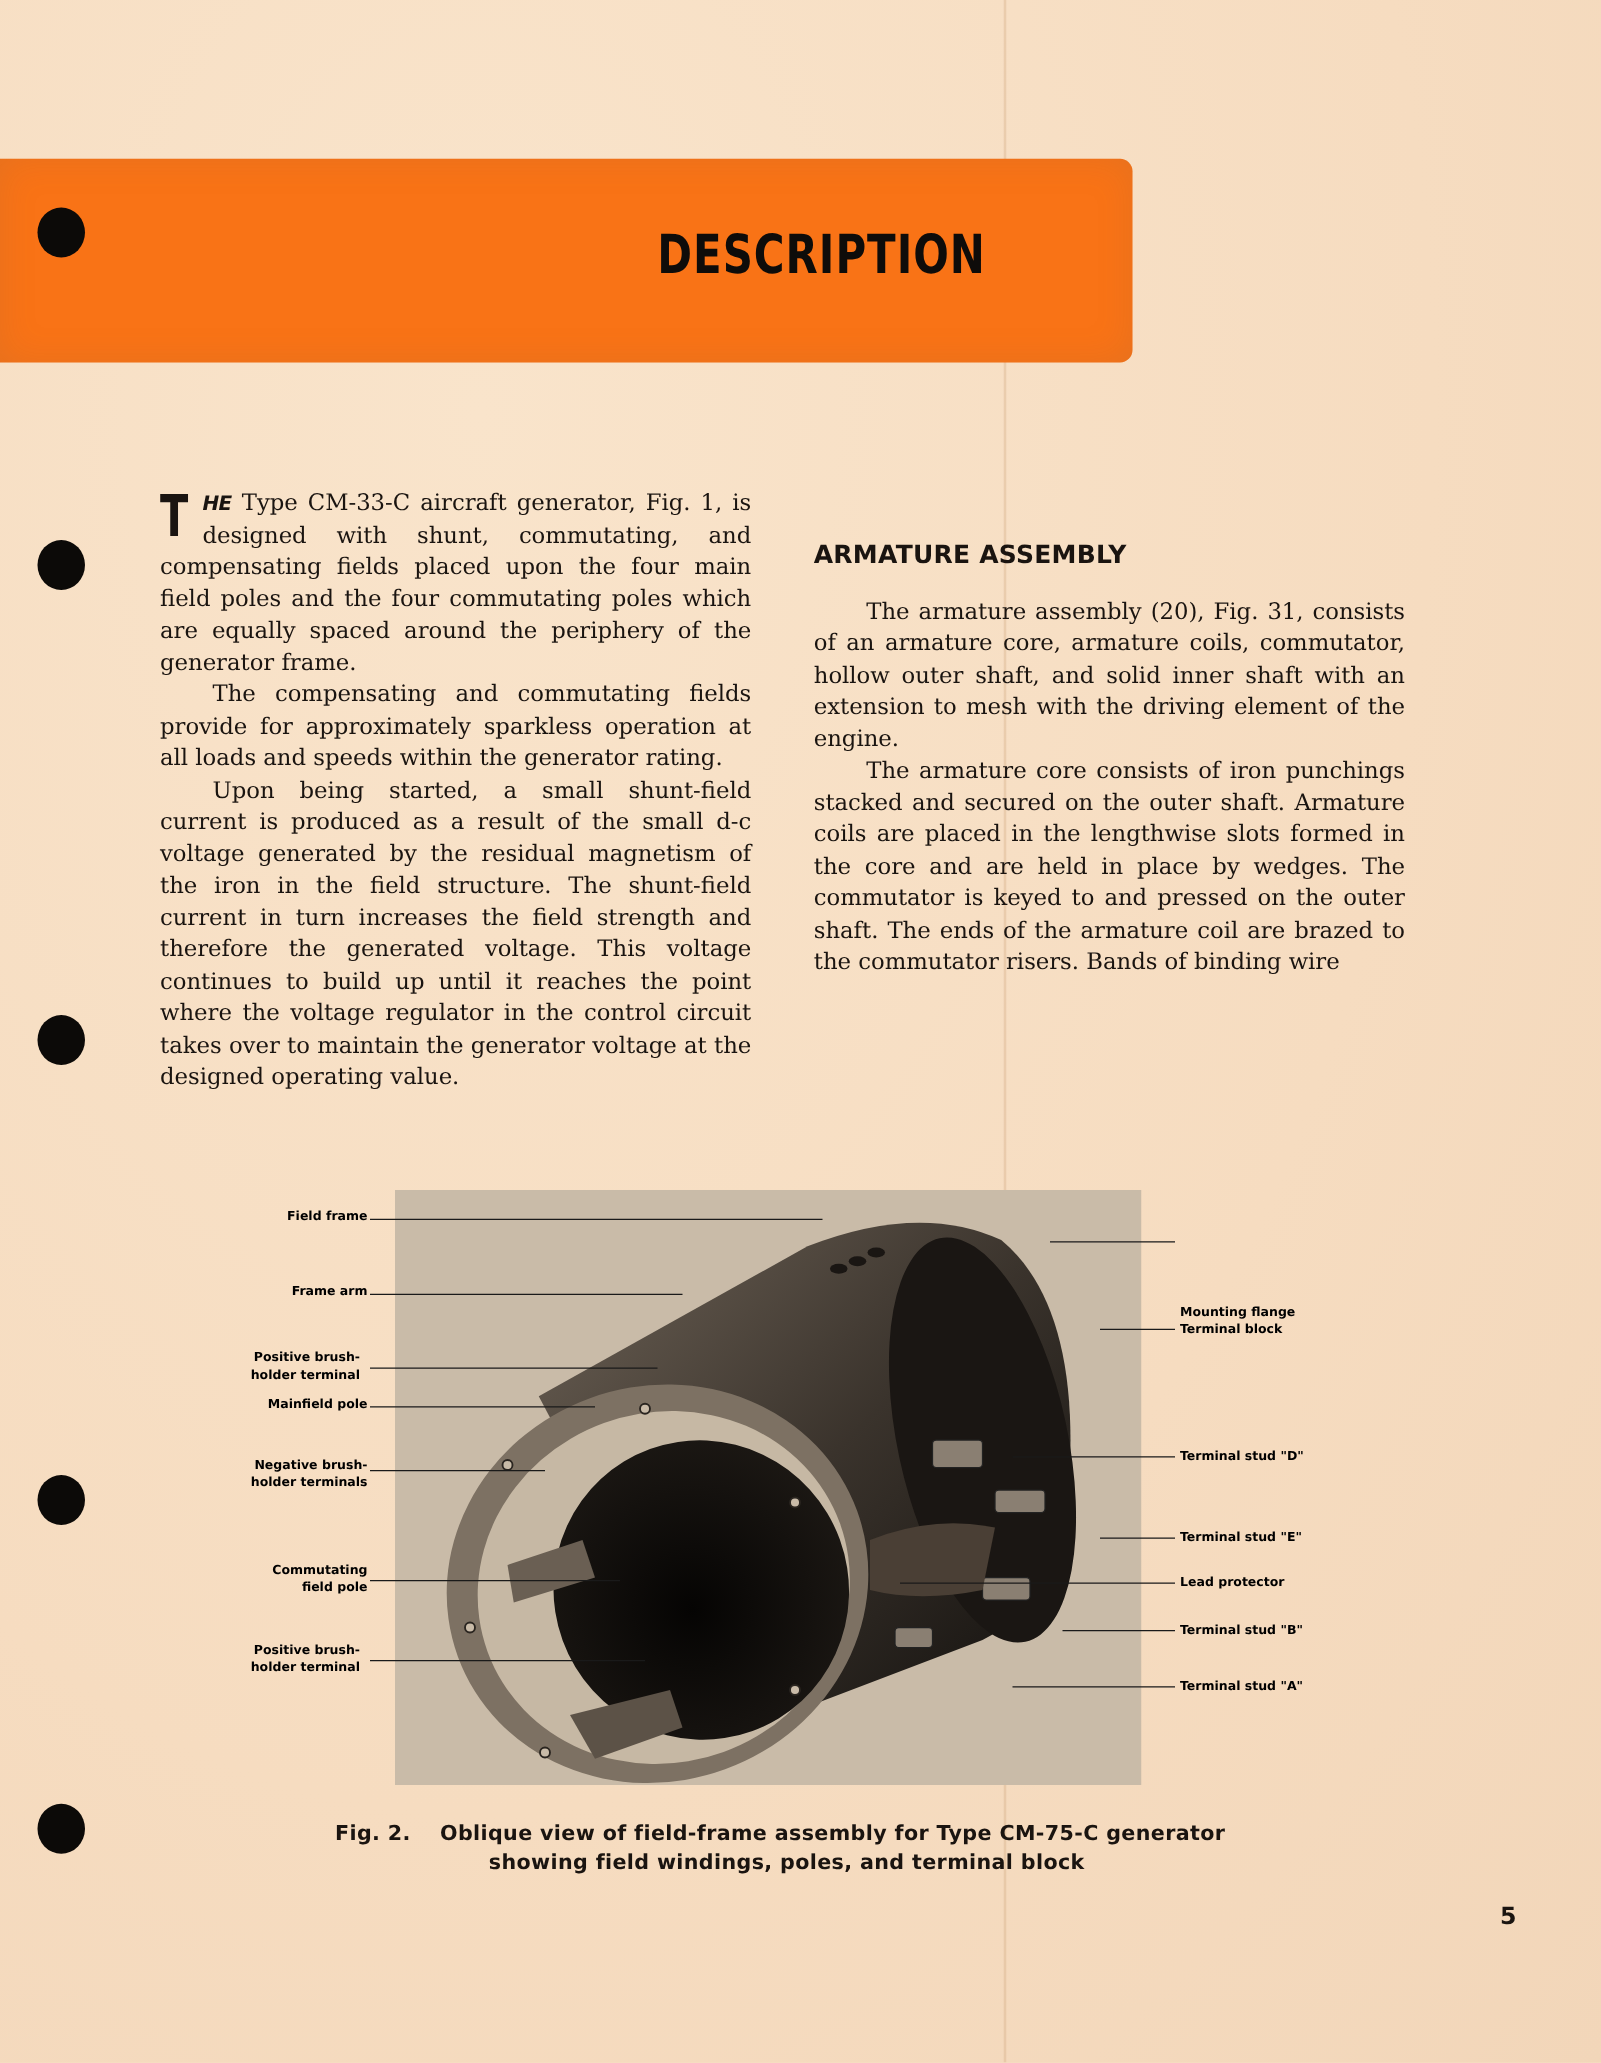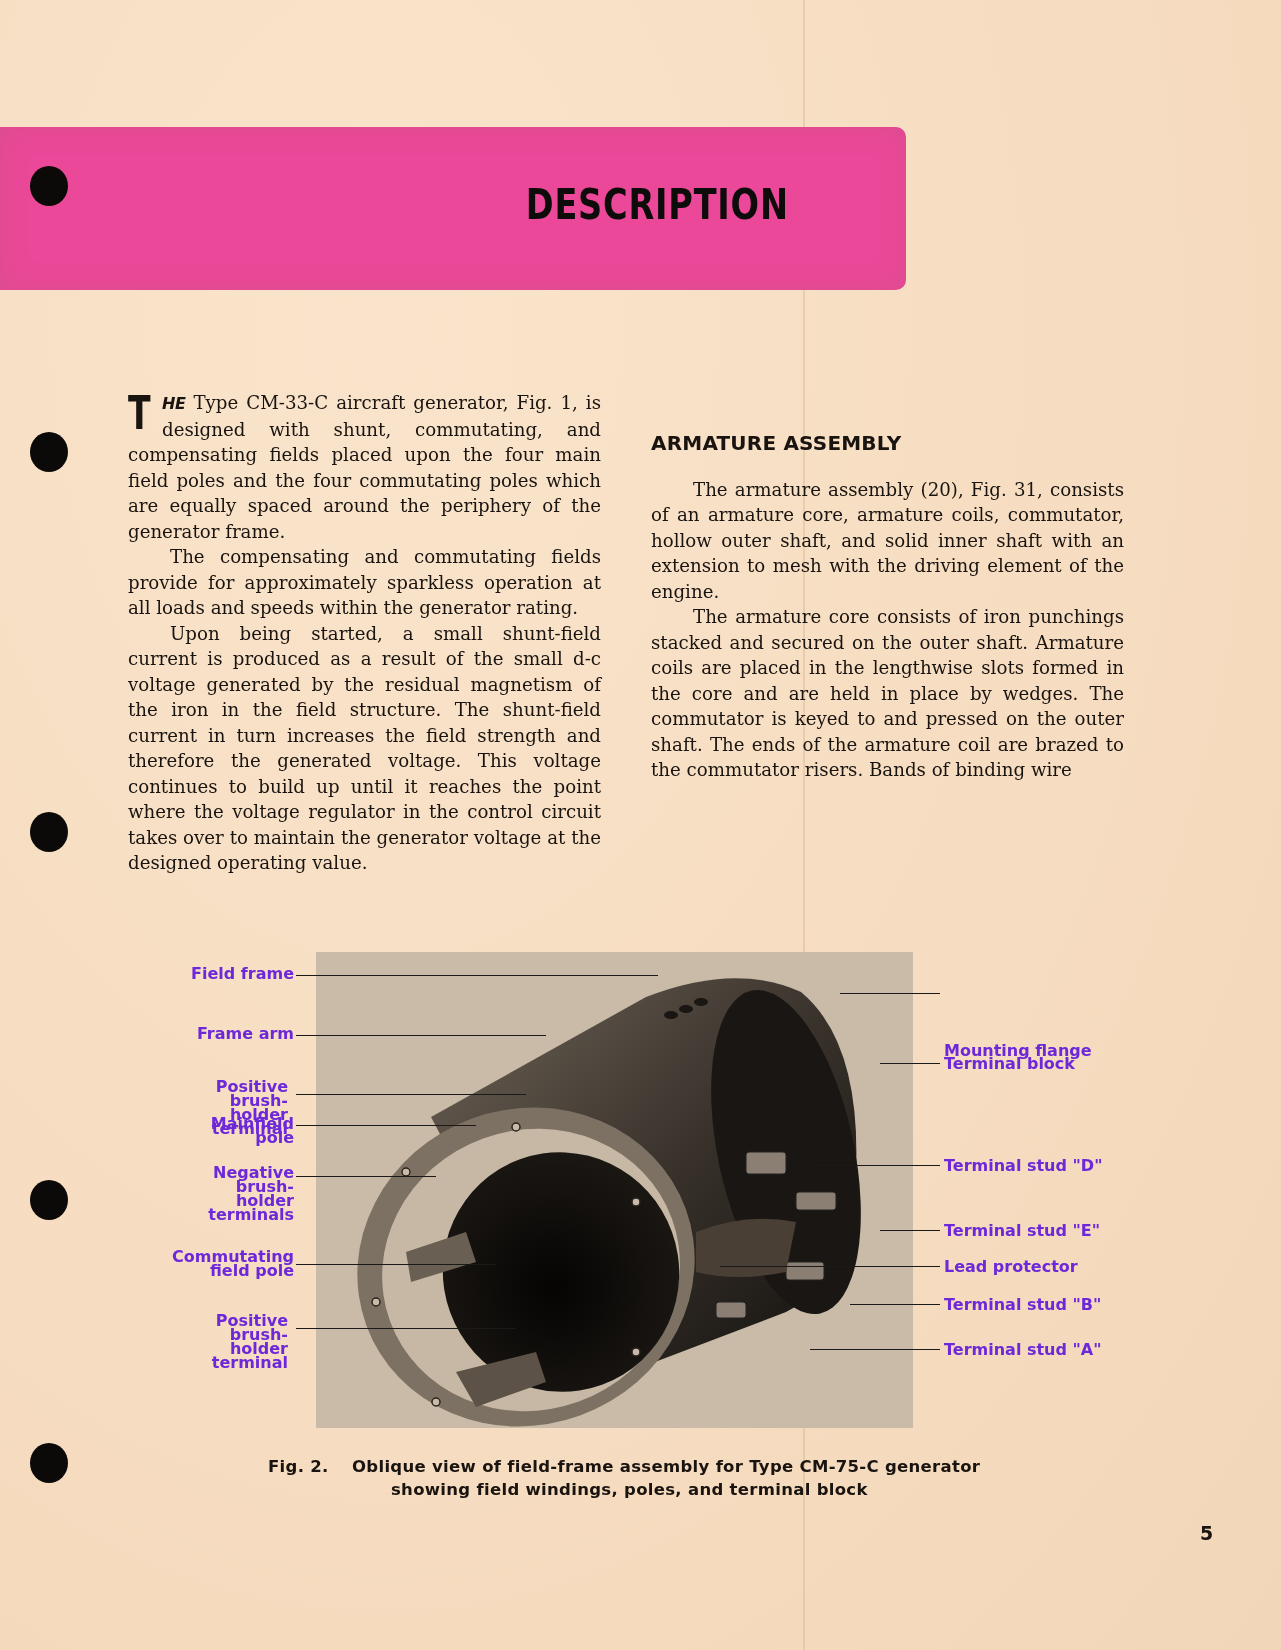--- a/index.html
+++ b/index.html
@@ -6,21 +6,21 @@
   body {
     width: 1281px; height: 1650px; position: relative; overflow: hidden;
     background: #f7dfc4;
     background-image: radial-gradient(ellipse at 30% 20%, #f9e4cb 0%, #f6dcc0 60%, #f2d6b9 100%);
     font-family: "DejaVu Serif", serif;
     color: #1a1410;
   }
   .fold { position: absolute; top: 0; bottom: 0; left: 803px; width: 2px; background: rgba(210,170,130,0.35); }
   .banner {
     position: absolute; left: 0; top: 127px; width: 906px; height: 163px;
-    background: #ec4899; border-radius: 0 10px 10px 0;
+    background: #f97316; border-radius: 0 10px 10px 0;
     box-shadow: inset 0 0 30px rgba(120,100,80,0.15);
   }
   .banner-title {
     position: absolute; left: 0; right: 0; top: 52px; text-align: right; padding-right: 112px;
     font-family: "DejaVu Sans", sans-serif; font-weight: bold; font-size: 43px;
     letter-spacing: 1px; color: #0e0c0a; transform: scaleX(0.78); transform-origin: 85% 50%;
   }
   .hole { position: absolute; left: 30px; width: 38px; height: 40px; border-radius: 50%; background: #0c0a08; }
   .col { position: absolute; width: 473px; font-size: 18.2px; line-height: 25.5px; text-align: justify; }
   .col.left { left: 128px; top: 390px; }
@@ -38,21 +38,21 @@
     font-family: "DejaVu Sans", sans-serif; font-weight: bold; font-size: 20px;
     margin: 41px 0 20px 0; letter-spacing: 0.2px;
   }
   .figure {
     position: absolute; left: 316px; top: 952px; width: 597px; height: 476px;
     background: #c9bba8;
   }
   .photo { position: absolute; left: 0; top: 0; width: 597px; height: 476px; }
   .callout {
     position: absolute; font-family: "DejaVu Sans", sans-serif; font-weight: bold;
-    font-size: 16px; line-height: 14px; color: #6d28d9;
+    font-size: 10px; line-height: 14px; color: #000000;
   }
   .callout.l { text-align: right; }
   .leader { position: absolute; height: 1px; background: #1a1a1a; }
   .caption {
     position: absolute; left: 268px; top: 1455px; width: 740px;
     font-family: "DejaVu Sans", sans-serif; font-weight: bold; font-size: 16.5px; line-height: 23px;
     letter-spacing: 0.3px;
   }
   .caption .num { display: inline-block; width: 84px; }
   .caption .line2 { padding-left: 123px; }

